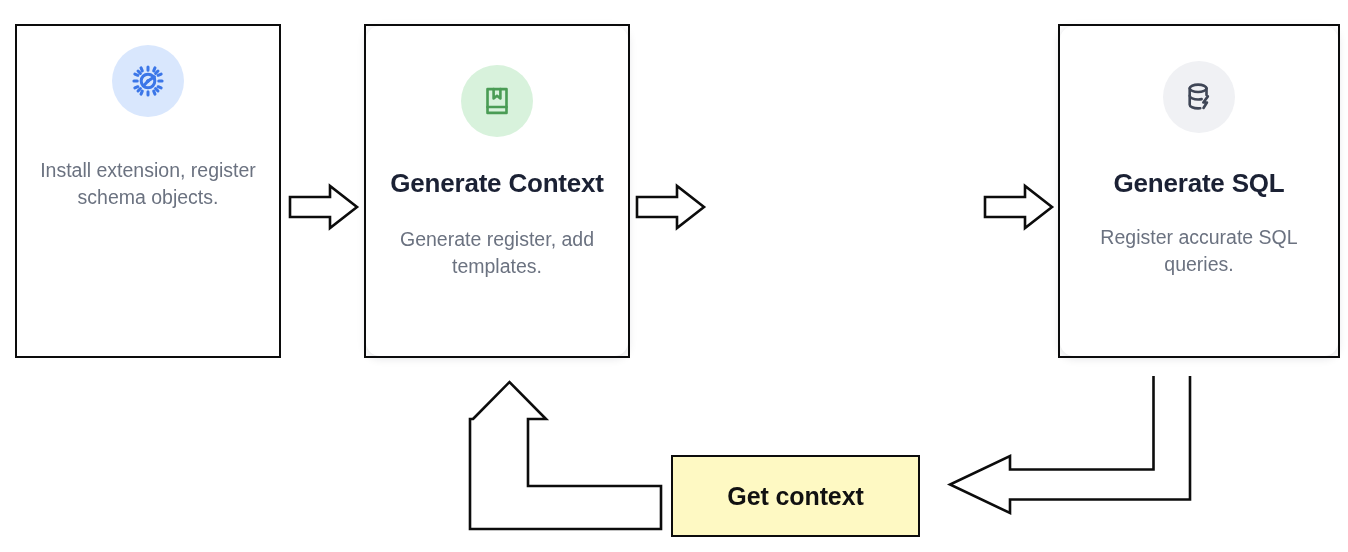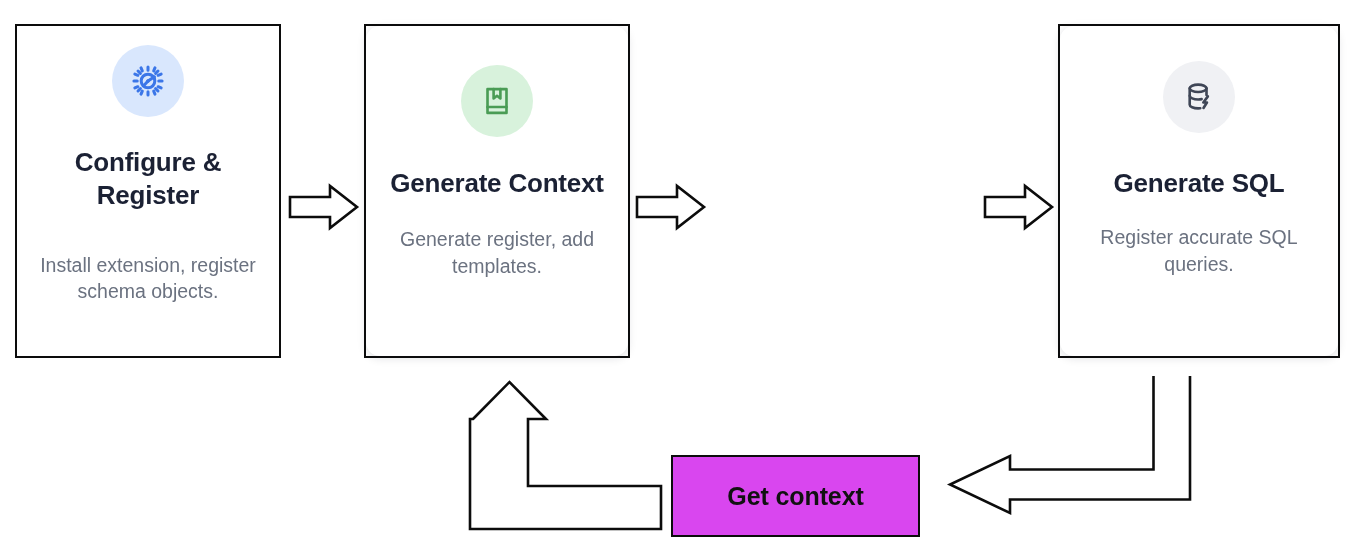--- a/index.html
+++ b/index.html
@@ -90,21 +90,21 @@
   .connector {
     position: absolute;
   }
   .connector svg { display: block; overflow: visible; }
 
   
   .ctx-box {
     position: absolute;
     box-sizing: border-box;
     border: 2.5px solid #0c0c0c;
-    background: #d946ef;
+    background: #fef9c3;
     display: flex;
     align-items: center;
     justify-content: center;
   }
   .ctx-label {
     font-size: 25px;
     font-weight: bold;
     color: #111111;
     letter-spacing: -0.1px;
   }
@@ -123,21 +123,20 @@
             <circle cx="12" cy="12" r="1.15" fill="#3b76e8" stroke="none"></circle>
             <path d="M12 12 L16.1 9.3"></path>
             <path d="M12 12 L9.4 14.9"></path>
             <path d="M12 3.1 v2.1 M12 18.8 v2.1 M3.1 12 h2.1 M18.8 12 h2.1"></path>
             <path d="M5.7 5.7 l1.5 1.5 M16.8 16.8 l1.5 1.5 M18.3 5.7 l-1.5 1.5 M7.2 16.8 l-1.5 1.5"></path>
             <path d="M7.6 3.7 l0.8 1.9 M15.6 18.4 l0.8 1.9 M3.7 16.4 l1.9 -0.8 M18.4 8.4 l1.9 -0.8"></path>
             <path d="M16.4 3.7 l-0.8 1.9 M8.4 18.4 l-0.8 1.9 M3.7 7.6 l1.9 0.8 M18.4 15.6 l1.9 0.8"></path>
           </svg>
         </span>
       </div>
-      <div class="card-title">Configure &amp; Register</div>
       <div class="card-desc">Install extension, register schema objects.</div>
     </div>
   </div>
 
   <div class="connector" style="left:289px; top:184px;">
     <svg width="70" height="46" viewBox="0 0 70 46">
       <polygon points="1,13 41,13 41,2 68,23 41,44 41,33 1,33" fill="#ffffff" stroke="#0c0c0c" stroke-width="2.6" stroke-linejoin="miter"></polygon>
     </svg>
   </div>
 

